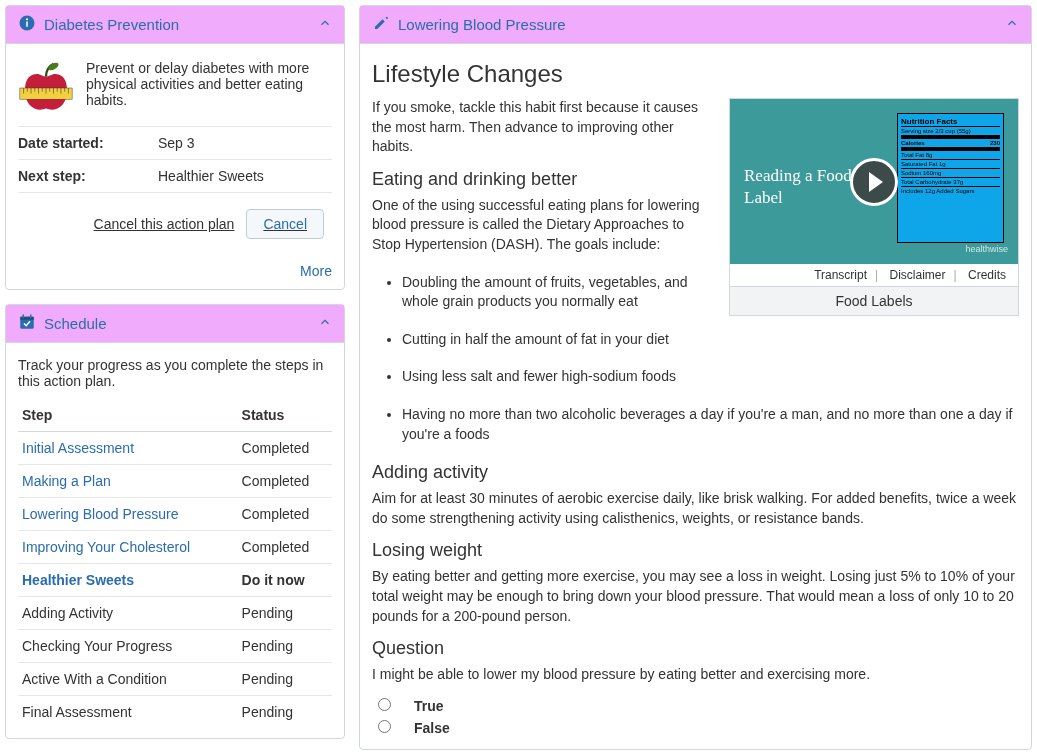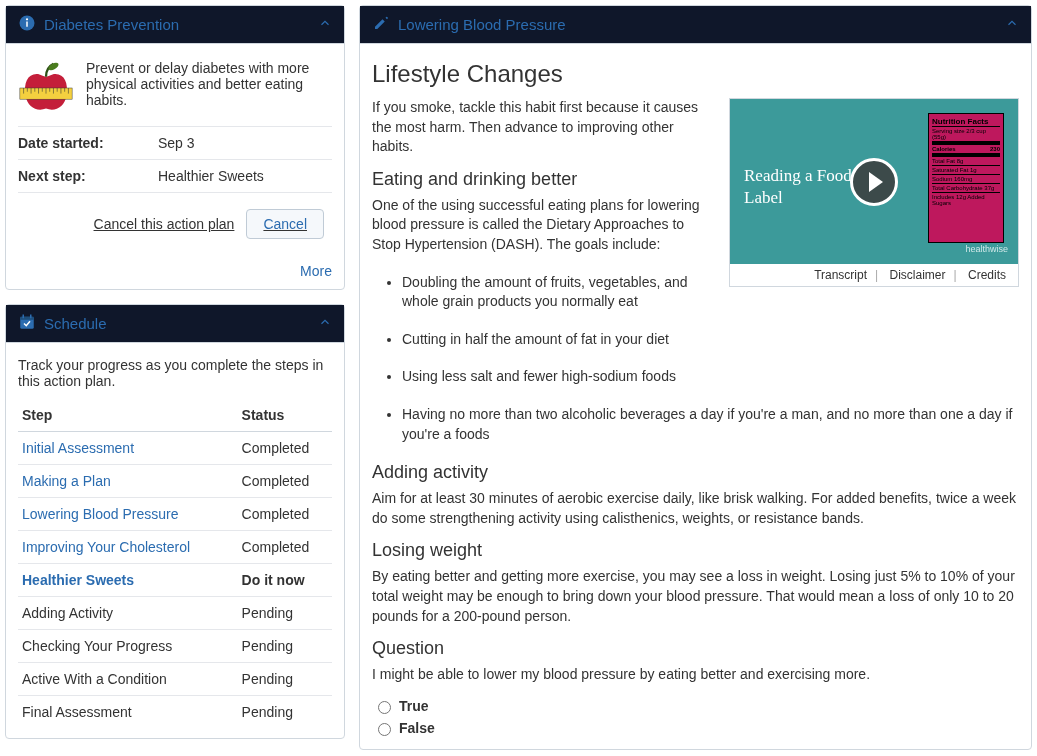--- a/index.html
+++ b/index.html
@@ -17,21 +17,21 @@
 .left-col { width: 340px; flex-shrink: 0; }
 .right-col { flex: 1; }
 
 .panel {
   border: 1px solid #d0d7de;
   border-radius: 4px;
   margin-bottom: 14px;
   background: #fff;
 }
 .panel-header {
-  background: #0f172a;
+  background: #f0abfc;
   border-bottom: 1px solid #d0d7de;
   padding: 8px 12px;
   display: flex;
   align-items: center;
   gap: 8px;
   color: #2b6cb0;
   font-size: 15px;
   cursor: pointer;
 }
 .panel-header .chev {
@@ -117,23 +117,23 @@
   top: 66px;
   font-family: Georgia, serif;
   font-size: 17px;
   line-height: 1.3;
   max-width: 130px;
 }
 .nutrition-label {
   position: absolute;
   right: 14px;
   top: 14px;
-  width: 76px;
+  width: 107px;
   height: 130px;
-  background: #be185d;
+  background: #0ea5e9;
   border: 1px solid #000;
   padding: 3px;
   font-size: 6px;
   color: #000;
 }
 .nutrition-label .nf-title { font-weight: bold; font-size: 8px; }
 .nutrition-label .nf-row { border-top: 1px solid #000; padding: 1px 0; display: flex; justify-content: space-between; }
 .nutrition-label .nf-thick { border-top: 4px solid #000; }
 .play-btn-circle {
   position: absolute;
@@ -166,21 +166,21 @@
 .video-links .sep { color: #aaa; cursor: default; }
 .video-caption {
   background: #f1f3f5;
   text-align: center;
   padding: 6px;
   font-size: 14px;
   border-top: 1px solid #d0d7de;
 }
 
 .question-block { clear: both; }
-.radio-row { display: flex; align-items: flex-end; gap: 8px; padding: 3px 0 3px 6px; }
+.radio-row { display: flex; align-items: flex-start; gap: 23px; padding: 3px 0 3px 6px; }
 .radio-row label { font-weight: bold; cursor: pointer; }
 
 .icon-svg { width: 18px; height: 18px; fill: #2b6cb0; }
 </style>
 </head>
 <body>
 
 <div class="layout">
   <div class="left-col">
 
@@ -353,20 +353,21 @@
               <div class="nf-row">Includes 12g Added Sugars</div>
             </div>
             <div class="play-btn-circle"></div>
             <div class="hw-logo">healthwise</div>
           </div>
           <div class="video-links">
             <span>Transcript</span><span class="sep">|</span>
             <span>Disclaimer</span><span class="sep">|</span>
             <span>Credits</span>
           </div>
+          <div class="video-caption">Food Labels</div>
         </div>
 
         <p>If you smoke, tackle this habit first because it causes the most harm. Then advance to improving other habits.</p>
 
         <h2>Eating and drinking better</h2>
         <p>One of the using successful eating plans for lowering blood pressure is called the Dietary Approaches to Stop Hypertension (DASH). The goals include:</p>
         <ul id="bullet-list">
             <li>Doubling the amount of fruits, vegetables, and whole grain products you normally eat</li>
             <li>Cutting in half the amount of fat in your diet</li>
             <li>Using less salt and fewer high-sodium foods</li>

